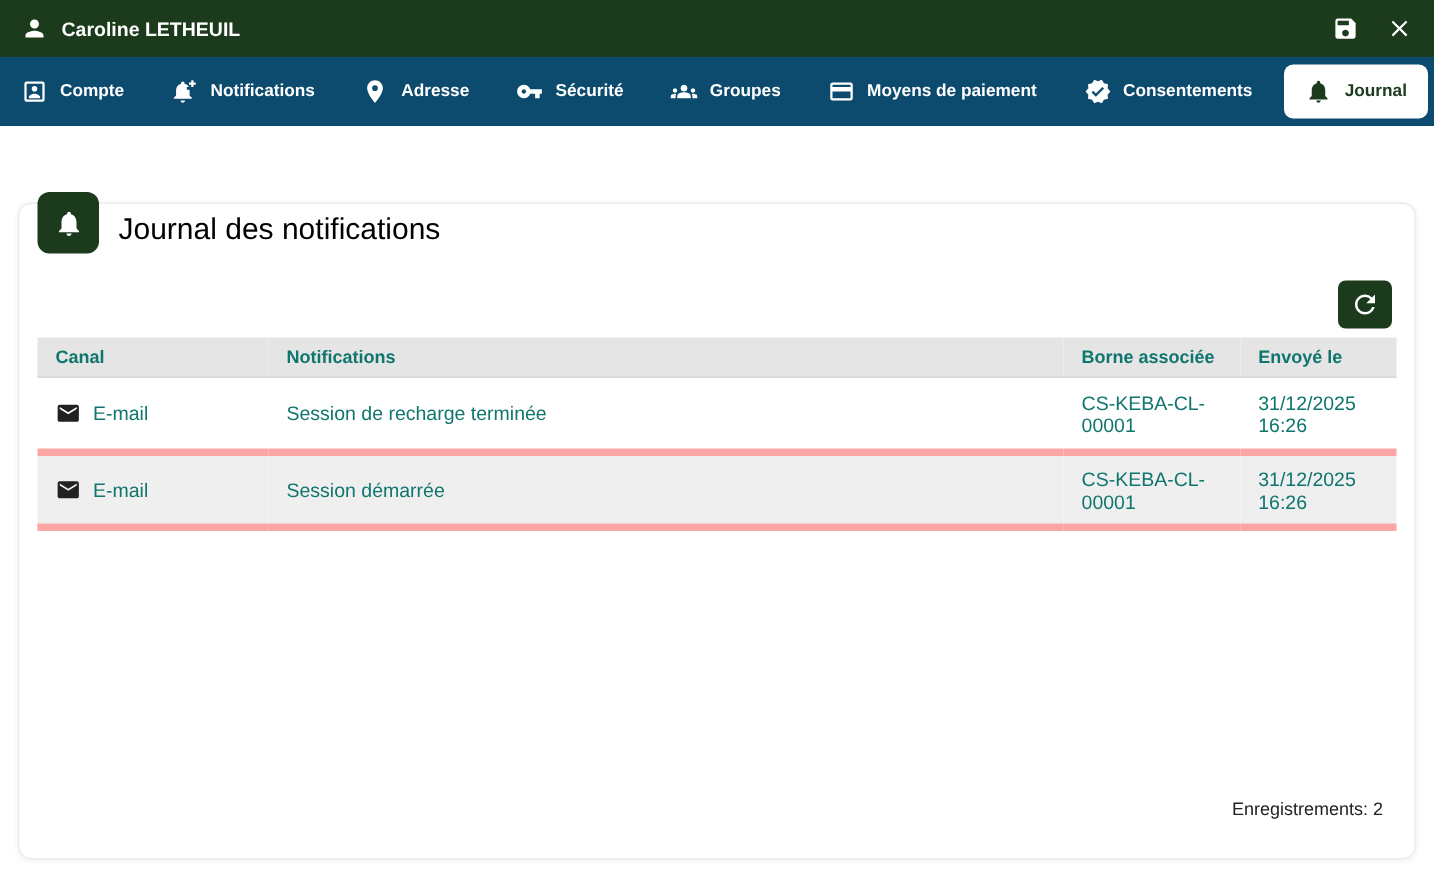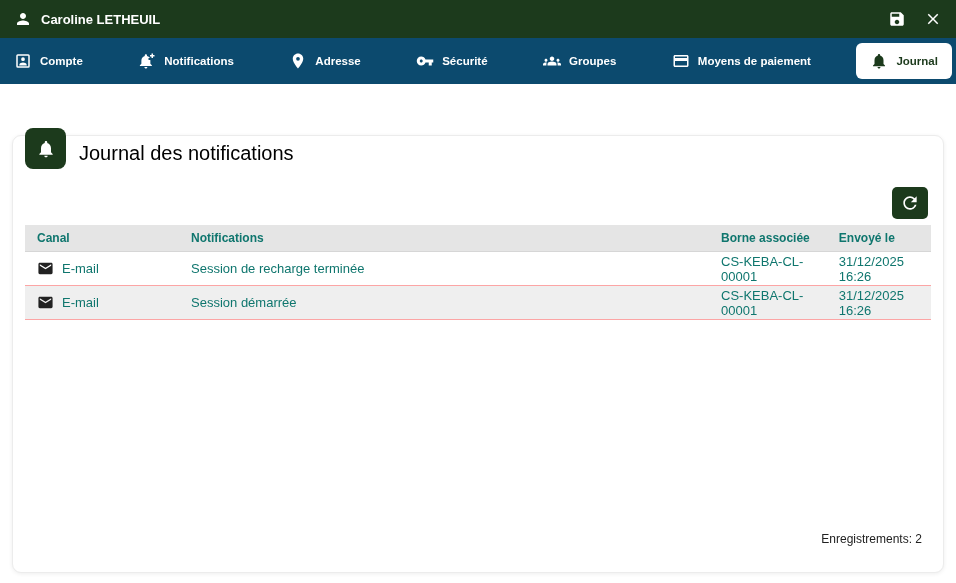--- a/index.html
+++ b/index.html
@@ -66,21 +66,21 @@
     border-collapse: collapse; font-size: 13px; color: #0f766e;
   }
   .log-table th {
     background: #e5e5e5; text-align: left; font-size: 12px; font-weight: bold;
     padding: 6px 12px; border-bottom: 1px solid #d6d6d6;
   }
   .log-table th:nth-child(1) { width: 17%; }
   .log-table th:nth-child(2) { width: 58.5%; }
   .log-table th:nth-child(3) { width: 13%; }
   .log-table th:nth-child(4) { width: 11.5%; }
-  .log-table td { padding: 0 12px; height: 34px; border-bottom: 1px solid #fca5a5; }
+  .log-table td { padding: 0 12px; height: 50px; border-bottom: 5px solid #fca5a5; }
   .log-table tbody tr:nth-child(even) { background: #efefef; }
   .channel-cell { display: flex; align-items: center; gap: 8px; }
   .channel-cell svg { width: 17px; height: 17px; color: #212121; flex: 0 0 auto; }
 
   .records { position: absolute; right: 21px; bottom: 26px; font-size: 12px; color: #212121; }
 </style>
 </head>
 <body>
 
 <div class="app">
@@ -155,20 +155,28 @@
       </span>
       <span>Groupes</span>
     </button>
     <button class="tab">
       <span style="display:flex">
         <svg viewBox="0 0 24 24" fill="currentColor">
             <path d="M20 4H4c-1.11 0-1.99.89-1.99 2L2 18c0 1.11.89 2 2 2h16c1.11 0 2-.89 2-2V6c0-1.11-.89-2-2-2zm0 14H4v-6h16v6zm0-10H4V6h16v2z"></path>
           </svg>
       </span>
       <span>Moyens de paiement</span>
+    </button>
+    <button class="tab">
+      <span style="display:flex">
+        <svg viewBox="0 0 24 24" fill="currentColor">
+            <path d="M23 12l-2.44-2.79.34-3.69-3.61-.82-1.89-3.2L12 2.96 8.6 1.5 6.71 4.69 3.1 5.5l.34 3.7L1 12l2.44 2.79-.34 3.7 3.61.82L8.6 22.5l3.4-1.47 3.4 1.46 1.89-3.19 3.61-.82-.34-3.69L23 12zm-12.91 4.72-3.8-3.81 1.48-1.48 2.32 2.33 5.85-5.87 1.48 1.48-7.33 7.35z"></path>
+          </svg>
+      </span>
+      <span>Consentements</span>
     </button>
     <button class="tab active">
       <span style="display:flex">
         <svg viewBox="0 0 24 24" fill="currentColor">
             <path d="M12 22c1.1 0 2-.9 2-2h-4c0 1.1.89 2 2 2zm6-6v-5c0-3.07-1.64-5.64-4.5-6.32V4c0-.83-.67-1.5-1.5-1.5s-1.5.67-1.5 1.5v.68C7.63 5.36 6 7.92 6 11v5l-2 2v1h16v-1l-2-2z"></path>
           </svg>
       </span>
       <span>Journal</span>
     </button>
   </nav>

